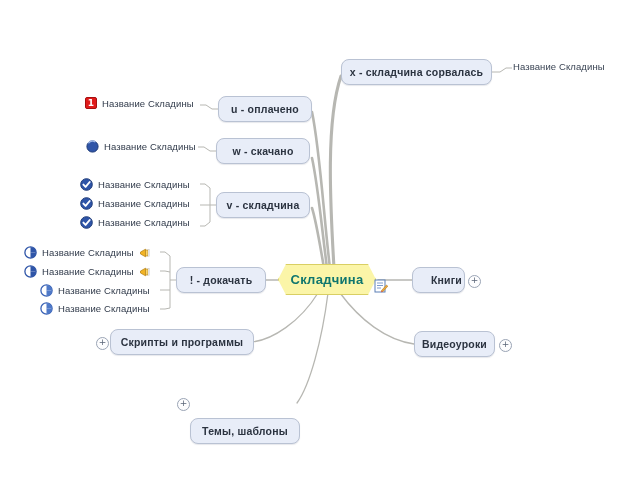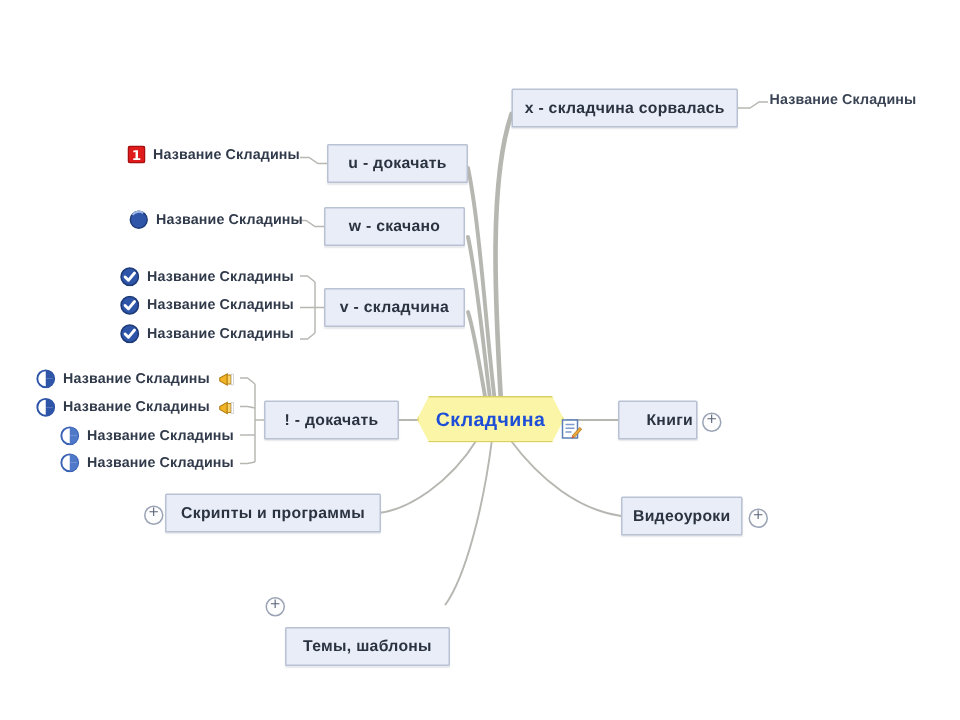--- a/index.html
+++ b/index.html
@@ -25,58 +25,58 @@
   }
 
   
   .central {
     position: absolute;
     display: flex;
     align-items: center;
     justify-content: center;
     background: #fbf5a8;
     border: 1px solid #d9cf63;
-    color: #1d4ed8;
+    color: #0f766e;
     font-size: 13px;
     font-weight: bold;
     letter-spacing: .3px;
     white-space: nowrap;
     box-sizing: border-box;
     clip-path: polygon(8px 0, calc(100% - 8px) 0, 100% 50%, calc(100% - 8px) 100%, 8px 100%, 0 50%);
   }
 
   
   .topic {
     position: absolute;
     display: flex;
     align-items: center;
     justify-content: center;
     background: #e8edf8;
     border: 1px solid #b9c2d3;
-    border-radius: 1px;
+    border-radius: 8px;
     color: #2b3340;
     font-size: 10.5px;
     font-weight: bold;
     letter-spacing: .2px;
     white-space: nowrap;
     box-sizing: border-box;
     box-shadow: 0 1px 1px rgba(120,130,150,.18);
   }
 
   
   .leaf {
     position: absolute;
     display: flex;
     align-items: center;
     gap: 5px;
     white-space: nowrap;
   }
   .leaf-label {
     font-size: 9.5px;
-    font-weight: bold;
+    font-weight: normal;
     color: #303a4a;
     letter-spacing: .1px;
     text-align: center;
   }
   .leaf-label.plain { color: #3a4454; }
 
   
   .plus {
     position: absolute;
     width: 11px;
@@ -158,21 +158,21 @@
       <path d="M7.5,11.5 L12.5,6 L13.8,7.2 L8.8,12.7 Z" fill="#f0a93a" stroke="#b07a1e" stroke-width=".6"></path>
       <path d="M7.5,11.5 L8.8,12.7 L7,13.2 Z" fill="#e04a3a"></path>
     </svg>
   </span>
 
   <div class="topic" style="left:341px; top:59px; width:151px; height:26px;">
     <span>x - складчина сорвалась</span>
   </div>
 
   <div class="topic" style="left:218px; top:96px; width:94px; height:26px;">
-    <span>u - докачать</span>
+    <span>u - оплачено</span>
   </div>
 
   <div class="topic" style="left:216px; top:138px; width:94px; height:26px;">
     <span>w - скачано</span>
   </div>
 
   <div class="topic" style="left:216px; top:192px; width:94px; height:26px;">
     <span>v - складчина</span>
   </div>
 

